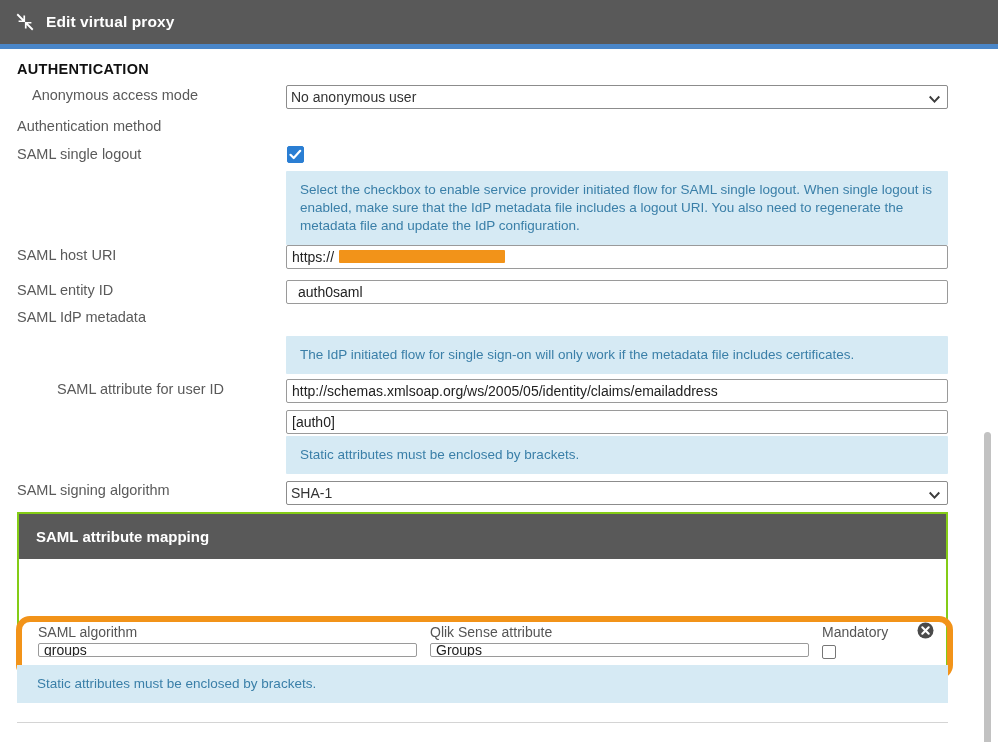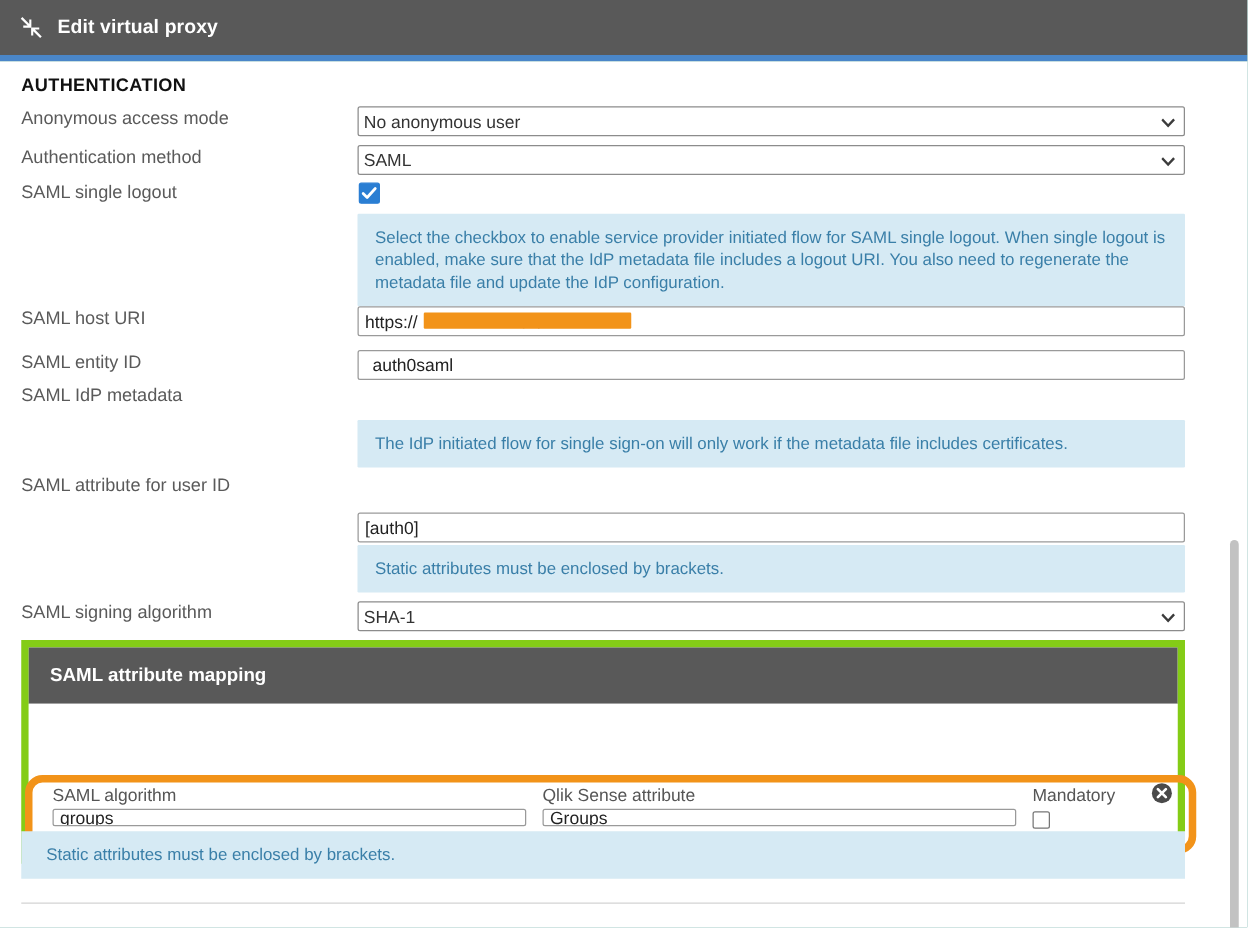--- a/index.html
+++ b/index.html
@@ -3,21 +3,21 @@
 <meta charset="utf-8">
 <style>
   * { box-sizing: border-box; }
   html, body {
     margin: 0; padding: 0;
     width: 998px; height: 742px;
     background: #ffffff;
     font-family: "Liberation Sans", sans-serif;
     overflow: hidden;
   }
-  .page { position: relative; width: 998px; height: 742px; background:#0f766e;text-decoration:underline; }
+  .page { position: relative; width: 998px; height: 742px; background:#3b82f6;text-decoration:underline; }
 
   
   .titlebar {
     position: absolute; left:0; top:0; width:998px; height:44px;
     background:#595959; display:flex; align-items:center; padding-left:14px;
   }
   .titlebar .tb-icon { width:22px; height:22px; margin-right:10px; display:block; }
   .titlebar .tb-title {
     color:#ffffff; font-size:15.5px; font-weight:bold; letter-spacing:0.1px;
   }
@@ -95,21 +95,21 @@
   
   .uriwrap { position:absolute; left:286px; top:0; width:662px; height:24px; }
   .redact {
     position:absolute; left:53px; top:5px; width:166px; height:13px;
     background:#f29319; pointer-events:none; border-radius:1px;
   }
 
   
   .panel {
     position:absolute; left:17px; width:931px;
-    border:6px solid #84cc16; background:#fff;
+    border:2px solid #84cc16; background:#fff;
   }
   .panel-head {
     height:45px; background:#595959; display:flex; align-items:center;
     padding-left:17px; color:#fff; font-size:15px; font-weight:bold;
   }
   .panel-body { position:relative; background:#fff; }
 
   .addbtn {
     position:absolute; left:386px; top:13px;
     height:30px; padding:0 14px 0 10px;
@@ -176,43 +176,33 @@
       </svg>
     </span>
     <span class="tb-title">Edit virtual proxy</span>
   </div>
   <div class="accentbar"></div>
 
   <div class="content">
 
     <div class="section-head">AUTHENTICATION</div>
 
-    <div class="row-label" style="top:38px;">Anonymous access mode</div>
+    <div class="row-label" style="top:38px;margin-left:15px;">Anonymous access mode</div>
     <div class="selwrap" style="top:36px;">
       <select class="sel">
         <option>No anonymous user</option>
       </select>
       <span class="chev">
         <svg viewBox="0 0 12 12" width="11" height="11">
             <path d="M1.5 3.5 L6 8.3 L10.5 3.5" stroke="#3c3c3c" stroke-width="2.1" fill="none" stroke-linecap="square"></path>
           </svg>
       </span>
     </div>
 
     <div class="row-label" style="top:69px;">Authentication method</div>
-    <div class="selwrap" style="top:67px;">
-      <select class="sel">
-        <option>SAML</option>
-      </select>
-      <span class="chev">
-        <svg viewBox="0 0 12 12" width="11" height="11">
-            <path d="M1.5 3.5 L6 8.3 L10.5 3.5" stroke="#3c3c3c" stroke-width="2.1" fill="none" stroke-linecap="square"></path>
-          </svg>
-      </span>
-    </div>
 
     <div class="row-label" style="top:97px;">SAML single logout</div>
     <div class="cb" style="top:97px;">
       <svg viewBox="0 0 13 13" aria-hidden="true">
           <path d="M1.5 6.8 L4.7 10 L11.2 2.8" stroke="#ffffff" stroke-width="2.2" fill="none" stroke-linecap="round" stroke-linejoin="round"></path>
         </svg>
     </div>
     <div class="infobox" style="top:122px;">Select the checkbox to enable service provider initiated flow for SAML single logout. When single logout is enabled, make sure that the IdP metadata file includes a logout URI. You also need to regenerate the metadata file and update the IdP configuration.</div>
 
     <div class="row-label" style="top:198px;">SAML host URI</div>
@@ -220,21 +210,22 @@
       <input class="txt" type="text" value="https://&nbsp;&nbsp;&nbsp;&nbsp;&nbsp;&nbsp;&nbsp;&nbsp;&nbsp;&nbsp;&nbsp;&nbsp;&nbsp;&nbsp;&nbsp;&nbsp;&nbsp;&nbsp;&nbsp;&nbsp;&nbsp;uk/" style="">
       <span class="redact"></span>
     </div>
 
     <div class="row-label" style="top:233px;">SAML entity ID</div>
     <input class="txt ctl" style="top: 231px; padding-left: 11px;" type="text" value="auth0saml">
 
     <div class="row-label" style="top:260px;text-align:right;">SAML IdP metadata</div>
     <div class="infobox" style="top:287px;">The IdP initiated flow for single sign-on will only work if the metadata file includes certificates.</div>
 
-    <div class="row-label" style="top:332px;">SAML attribute for user ID</div>
+    <div class="row-label" style="top:332px;margin-left:40px;">SAML attribute for user ID</div>
+    <input class="txt ctl" style="top: 330px;" type="text" value="http://schemas.xmlsoap.org/ws/2005/05/identity/claims/emailaddress">
 
     <input class="txt ctl" style="top: 361px;" type="text" value="[auth0]">
     <div class="infobox" style="top:387px;">Static attributes must be enclosed by brackets.</div>
 
     <div class="row-label" style="top:433px;">SAML signing algorithm</div>
     <div class="selwrap" style="top:432px;">
       <select class="sel">
         <option>SHA-1</option>
       </select>
       <span class="chev">

